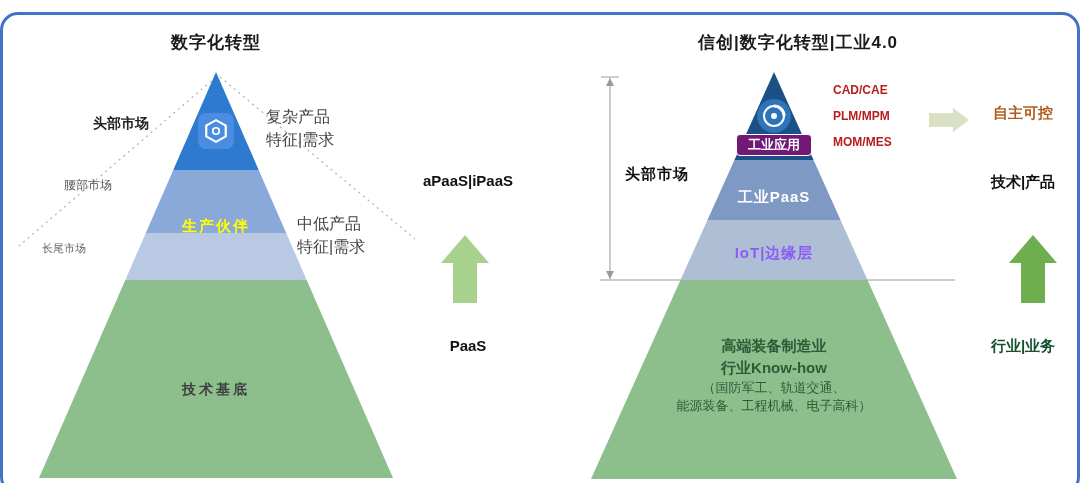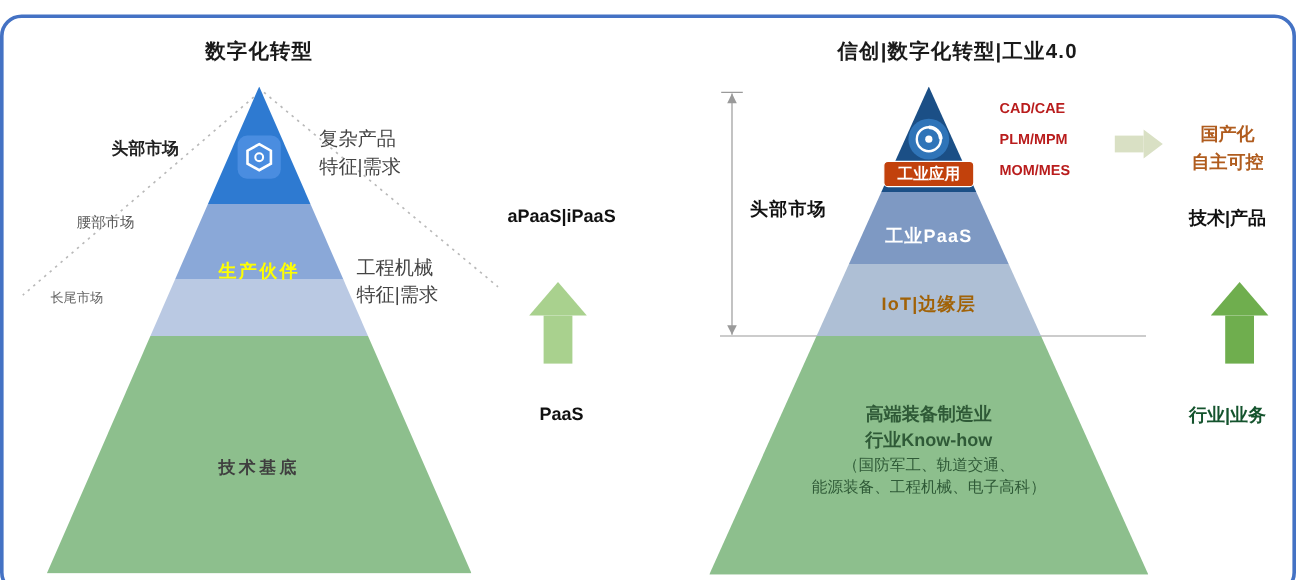--- a/index.html
+++ b/index.html
@@ -66,26 +66,26 @@
   .arrow-right-green .stem{ background:#6fae4e; }
 
   .right-arrow{ position:absolute; left:926px; top:93px; display:flex; align-items:center; }
   .right-arrow .stem{ width:24px; height:14px; background:#d9e0c4; }
   .right-arrow .head{ width:0; height:0; border-top:12px solid transparent; border-bottom:12px solid transparent; border-left:16px solid #d9e0c4; }
 
   .mkt-head-r{ left:614px; top:150px; width:80px; font-size:15px; font-weight:bold; color:#111; letter-spacing:1px; }
 
   .appbox{
     position:absolute; left:733px; top:119px; width:76px; height:22px;
-    background:#c2410c; border:1.5px solid #fff; border-radius:4px;
+    background:#701a75; border:1.5px solid #fff; border-radius:4px;
     color:#fff; font-weight:bold; font-size:13px;
     display:flex; align-items:center; justify-content:center;
   }
   .paas-band-lbl{ left:711px; top:173px; width:120px; color:#fff; font-weight:bold; font-size:15px; letter-spacing:1px; }
-  .iot-band-lbl{ left:701px; top:229px; width:140px; color:#a16207; font-weight:bold; font-size:15px; letter-spacing:1px; }
+  .iot-band-lbl{ left:701px; top:229px; width:140px; color:#8b5cf6; font-weight:bold; font-size:15px; letter-spacing:1px; }
 
   .base-block{ left:631px; top:320px; width:280px; color:#2f5a37; }
   .base-block .big{ font-size:15px; font-weight:bold; line-height:1.45; }
   .base-block .small{ font-size:13px; line-height:1.4; }
 
   .tech-stack-lbl{ position:absolute; left:830px; width:90px; font-size:12px; font-weight:bold; color:#b91c1c; }
 
   .localization{ left:968px; top:86px; width:104px; font-size:15px; font-weight:bold; color:#b05c1e; line-height:1.55; }
   .localization span{ display:block; }
   .tech-product{ left:968px; top:158px; width:104px; font-size:15px; font-weight:bold; color:#111; }
@@ -128,21 +128,21 @@
 
   <div class="lbl c mkt-head-l">头部市场</div>
   <div class="lbl c mkt-waist">腰部市场</div>
   <div class="lbl c mkt-tail">长尾市场</div>
 
   <div class="lbl demand demand1">
     <span>复杂产品</span>
     <span>特征|需求</span>
   </div>
   <div class="lbl demand demand2">
-    <span>工程机械</span>
+    <span>中低产品</span>
     <span>特征|需求</span>
   </div>
 
   <div class="lbl c apaas">aPaaS|iPaaS</div>
   <div class="up-arrow arrow-left">
     <div class="head"></div>
       <div class="stem"></div>
   </div>
   <div class="lbl c paas">PaaS</div>
 
@@ -177,21 +177,20 @@
   <div class="tech-stack-lbl" style="top:68px;">CAD/CAE</div>
   <div class="tech-stack-lbl" style="top:94px;">PLM/MPM</div>
   <div class="tech-stack-lbl" style="top:120px;">MOM/MES</div>
 
   <div class="right-arrow">
     <div class="stem"></div>
       <div class="head"></div>
   </div>
 
   <div class="lbl c localization">
-    <span>国产化</span>
     <span>自主可控</span>
   </div>
 
   <div class="lbl c tech-product">技术|产品</div>
 
   <div class="up-arrow arrow-right-green">
     <div class="head"></div>
       <div class="stem"></div>
   </div>
 

